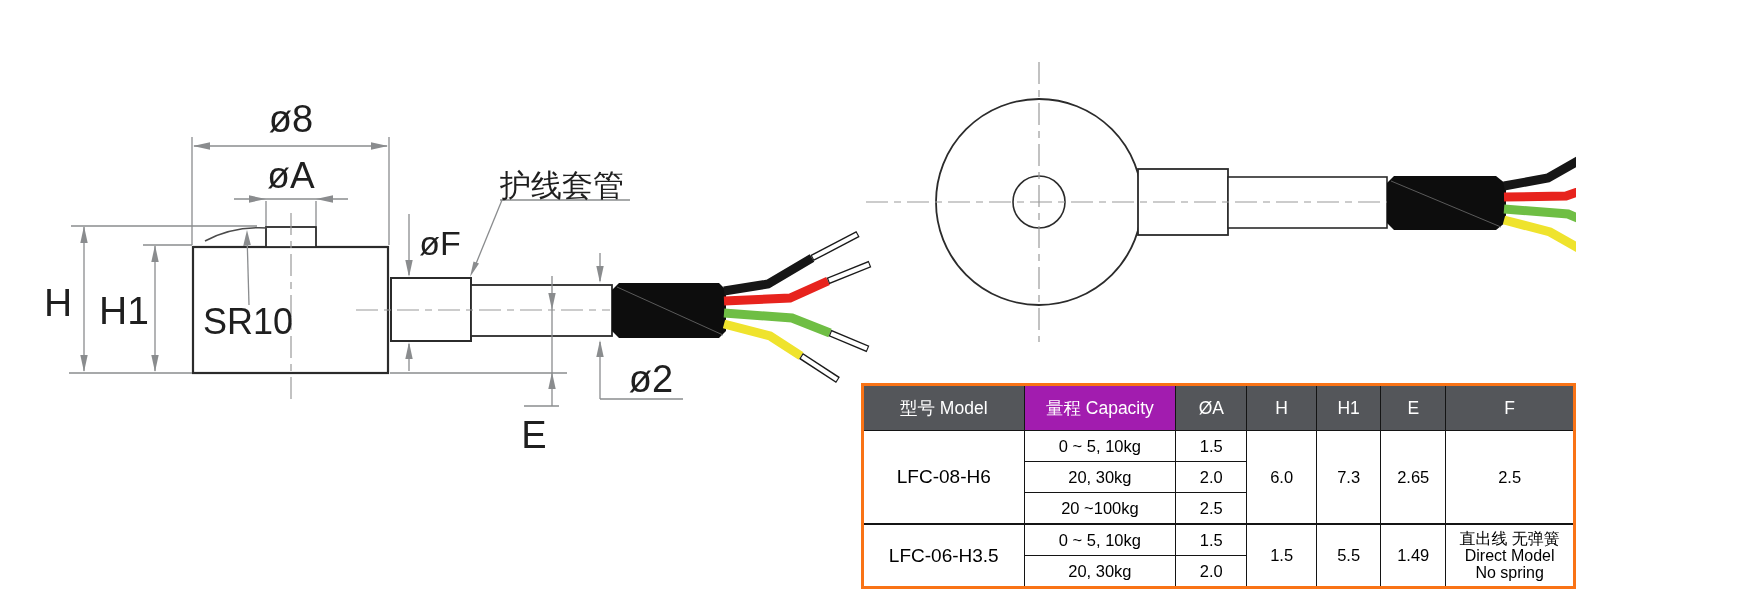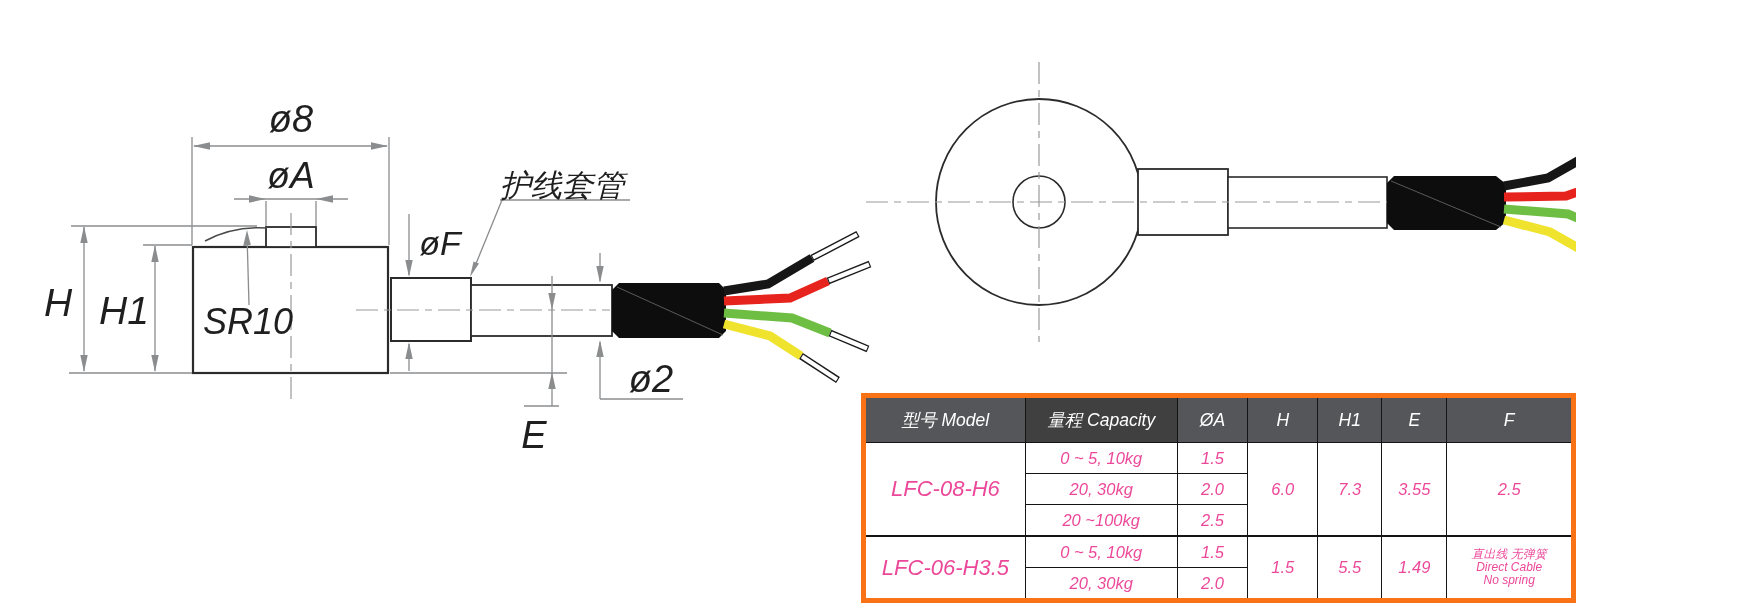--- a/index.html
+++ b/index.html
@@ -1,27 +1,27 @@
 <!DOCTYPE html>
 <html><head>
 <meta charset="utf-8">
 <style>
   html,body{margin:0;padding:0;background:#fff;}
   .canvas{position:relative;width:1576px;height:613px;background:#ffffff;overflow:hidden;
-          font-family:"Liberation Sans","DejaVu Sans",sans-serif;font-style:italic;}
+          font-family:"Liberation Sans","DejaVu Sans",sans-serif;}
   svg text{font-family:"Liberation Sans","DejaVu Sans",sans-serif;fill:#1f1f1f;}
   .spec-table{position:absolute;left:861px;top:383px;border-collapse:collapse;table-layout:fixed;
-              border:5px solid #f97316;margin-top:10px;}
+              border:3px solid #f97316;}
   .spec-table th,.spec-table td{border:1.6px solid #141414;text-align:center;vertical-align:middle;
-              padding:0;color:#ec4899;}
+              padding:0;color:#000000;}
   .spec-table th{height:44px;color:#ffffff;font-weight:normal;font-size:17.5px;}
   .spec-table td{height:30px;font-size:16.5px;}
-  .spec-table td.model-cell{font-size:22px;}
+  .spec-table td.model-cell{font-size:19px;}
   .spec-table tr.group-start td{border-top:2.6px solid #141414;}
-  .spec-table td.f-multiline{font-size:12px;line-height:1.08;}
+  .spec-table td.f-multiline{font-size:16px;line-height:1.08;}
 </style>
 </head>
 <body>
 
 <div class="canvas">
 
 <svg width="1754" height="613" viewBox="0 0 1754 613" style="position:absolute;left:0;top:0;">
 
   <g stroke-linecap="butt">
 
@@ -170,36 +170,36 @@
         <col style="width:172px">
         <col style="width:82px">
       <col style="width:81px">
         <col style="width:74px">
         <col style="width:73px">
         <col style="width:149px">
     </colgroup>
     <thead>
       <tr id="spec-head-row">
           <th style="background: rgb(84, 86, 90);">型号 Model</th>
-          <th style="background: #404040;">量程 Capacity</th>
+          <th style="background: #a21caf;">量程 Capacity</th>
           <th style="background: rgb(84, 86, 90);">ØA</th>
           <th style="background: rgb(84, 86, 90);">H</th>
           <th style="background: rgb(84, 86, 90);">H1</th>
           <th style="background: rgb(84, 86, 90);">E</th>
           <th style="background: rgb(84, 86, 90);">F</th>
         </tr>
     </thead>
     <tbody id="spec-body">
         <tr>
           <td rowspan="3" class="model-cell">LFC-08-H6</td>
           <td>0 ~ 5, 10kg</td>
           <td>1.5</td>
           <td rowspan="3">6.0</td>
           <td rowspan="3">7.3</td>
-          <td rowspan="3">3.55</td>
+          <td rowspan="3">2.65</td>
           <td rowspan="3">
             <div>2.5</div>
           </td>
         </tr>
         <tr>
           <td>20, 30kg</td>
           <td>2.0</td>
         </tr>
         <tr>
           <td>20 ~100kg</td>
@@ -207,21 +207,21 @@
         </tr>
         <tr class="group-start">
           <td rowspan="2" class="model-cell">LFC-06-H3.5</td>
           <td>0 ~ 5, 10kg</td>
           <td>1.5</td>
           <td rowspan="2">1.5</td>
           <td rowspan="2">5.5</td>
           <td rowspan="2">1.49</td>
           <td rowspan="2" class="f-multiline">
             <div>直出线 无弹簧</div>
-            <div>Direct Cable</div>
+            <div>Direct Model</div>
             <div>No spring</div>
           </td>
         </tr>
         <tr>
           <td>20, 30kg</td>
           <td>2.0</td>
         </tr>
       </tbody>
   </table>
 

